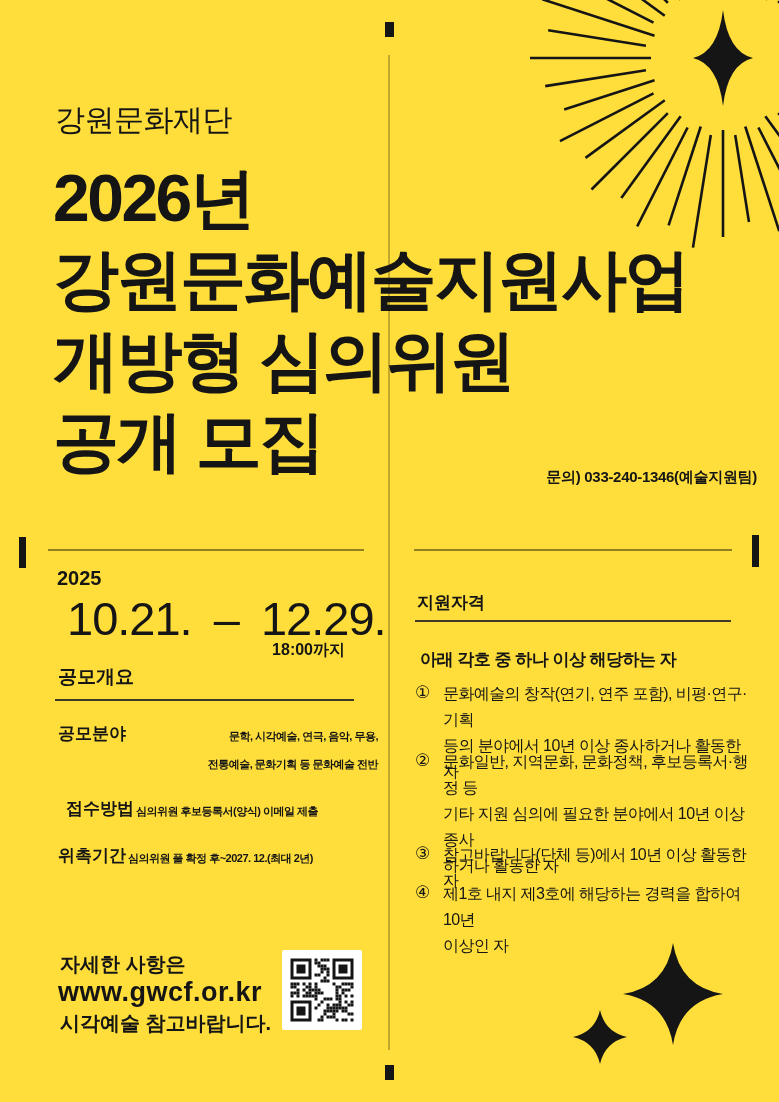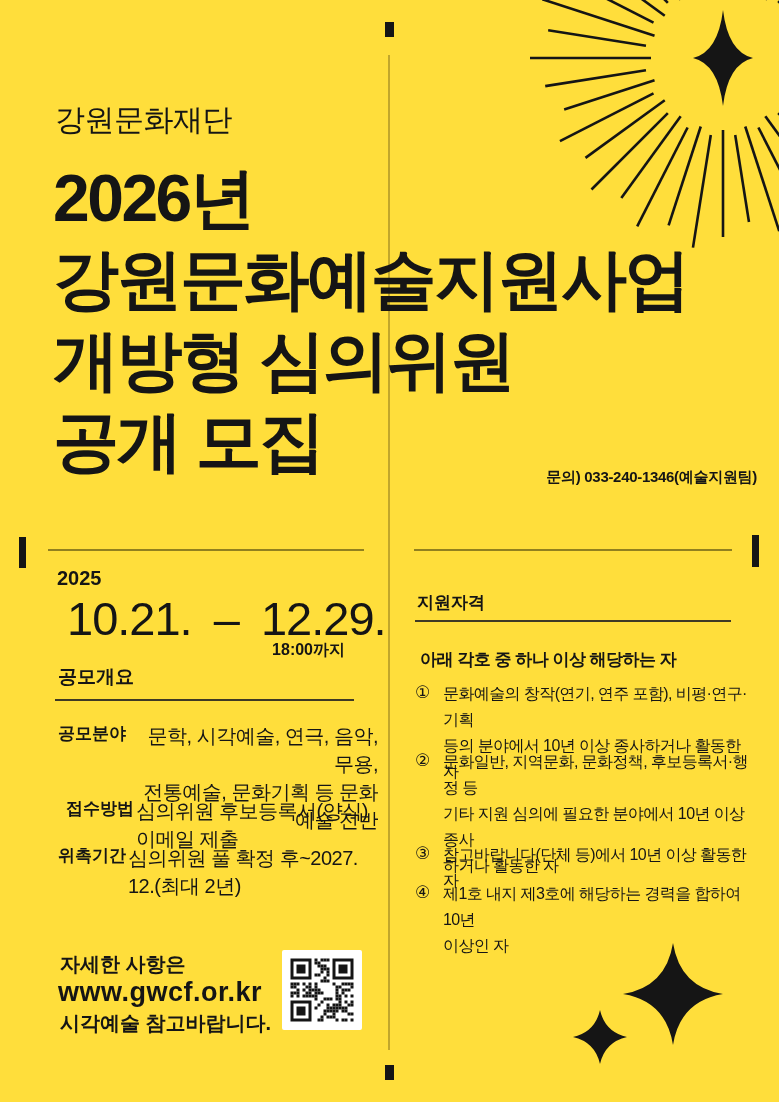--- a/index.html
+++ b/index.html
@@ -36,21 +36,21 @@
   .rule-dark{height:2px;background:var(--line-dark,#3F3A25);}
 
   
   .year{left:57px;top:567px;font-size:20px;font-weight:800;}
   .date-range{left:55px;top:591px;font-size:47px;font-weight:400;letter-spacing:-1px;word-spacing:10px;white-space:nowrap;margin-left:12px;}
   .deadline{left:55px;top:640px;width:290px;text-align:right;font-size:16px;font-weight:700;}
   .overview-heading{left:58px;top:664px;font-size:19px;font-weight:800;}
   .overview-rule{left:55px;top:699px;width:299px;}
   .ov-row{left:58px;width:320px;}
   .ov-row .lbl{position:absolute;left:0;top:0;font-size:17px;font-weight:800;}
-  .ov-row .val{margin-left:70px;font-size:20px;font-weight:400;line-height:28px;letter-spacing:-0.5px;}
+  .ov-row .val{margin-left:70px;font-size:11px;font-weight:700;line-height:28px;letter-spacing:-0.5px;}
   .ov-r1{top:722px;text-align:right;}
   .ov-r2{top:797px;margin-left:8px;}
   .ov-r3{top:844px;}
 
   
   .footer-line1{left:60px;top:951px;font-size:20px;font-weight:800;}
   .footer-url{left:58px;top:977px;font-size:27px;font-weight:800;letter-spacing:0.5px;}
   .footer-line2{left:60px;top:1010px;font-size:20px;font-weight:800;}
   .qr-box{left:282px;top:950px;width:80px;height:80px;}
 

